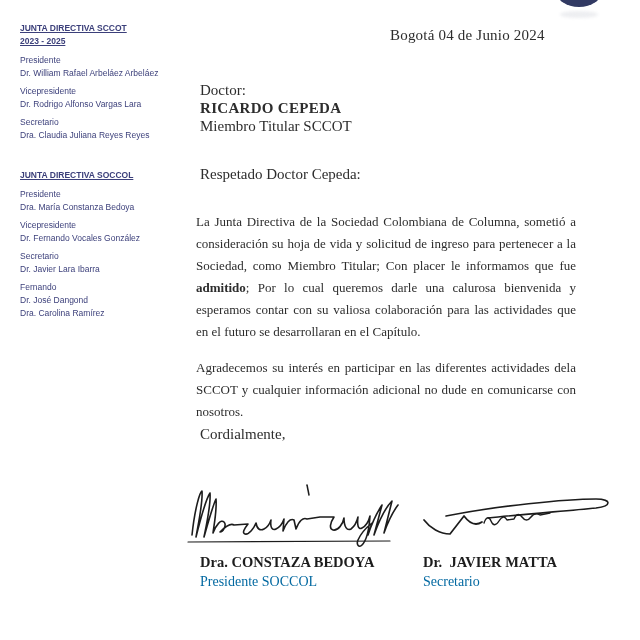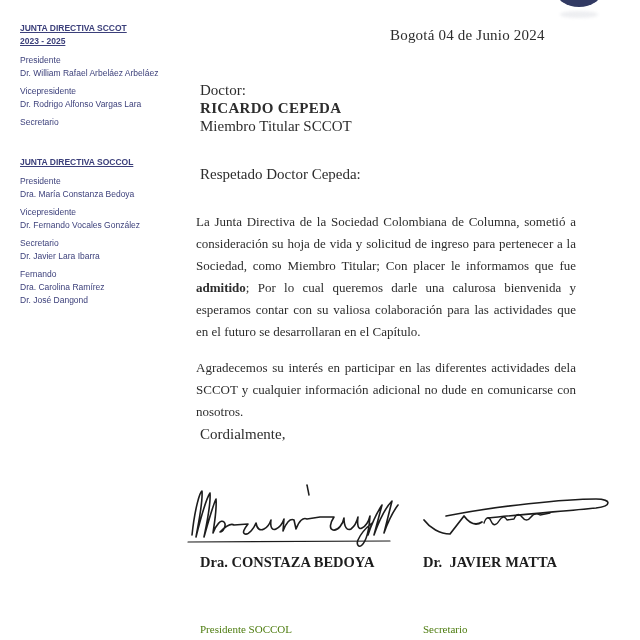--- a/index.html
+++ b/index.html
@@ -32,21 +32,21 @@
   .p2{top:344px;}
   .bold-word{font-weight:bold;}
   .closing{position:absolute;left:200px;top:426px;font-size:15px;}
 
   .sig-svg-left{position:absolute;left:186px;top:483px;}
   .sig-svg-right{position:absolute;left:416px;top:496px;}
   .sig-block{position:absolute;font-size:14.5px;line-height:20px;color:#1d1d1d;}
   .sig-block-left{left:200px;top:552px;}
   .sig-block-right{left:423px;top:552px;}
   .sig-name{font-weight:bold;white-space:pre;}
-  .sig-role{font-size:11px;color:#4d7c0f;margin-top:47px;}
+  .sig-role{font-size:14px;color:#0369a1;}
   svg path{fill:none;stroke:#1c1c1c;stroke-linecap:round;stroke-linejoin:round;}
 </style>
 </head>
 <body>
 
 <div class="page">
 
   <div class="logo"></div>
   <div class="logo-shadow"></div>
 
@@ -61,20 +61,21 @@
       <div class="sb-entry">
         <div>Presidente</div>
         <div>Dr. William Rafael Arbeláez Arbeláez</div>
       </div>
       <div class="sb-entry">
         <div>Vicepresidente</div>
         <div>Dr. Rodrigo Alfonso Vargas Lara</div>
       </div>
       <div class="sb-entry">
         <div>Secretario</div>
+        <div>Dra. Claudia Juliana Reyes Reyes</div>
       </div>
     </section>
 
     <section class="sb-section2">
       <div class="sb-head">
         <div>JUNTA DIRECTIVA SOCCOL</div>
       </div>
       <div class="sb-entry">
         <div>Presidente</div>
         <div>Dra. María Constanza Bedoya</div>
@@ -82,22 +83,22 @@
       <div class="sb-entry">
         <div>Vicepresidente</div>
         <div>Dr. Fernando Vocales González</div>
       </div>
       <div class="sb-entry">
         <div>Secretario</div>
         <div>Dr. Javier Lara Ibarra</div>
       </div>
       <div class="sb-entry">
         <div>Fernando</div>
+        <div>Dr. José Dangond</div>
         <div>Dra. Carolina Ramírez</div>
-        <div>Dr. José Dangond</div>
       </div>
     </section>
   </aside>
 
   <div class="recipient">
     <div>Doctor:</div>
     <div class="r-name">RICARDO CEPEDA</div>
     <div>Miembro Titular SCCOT</div>
   </div>
 

